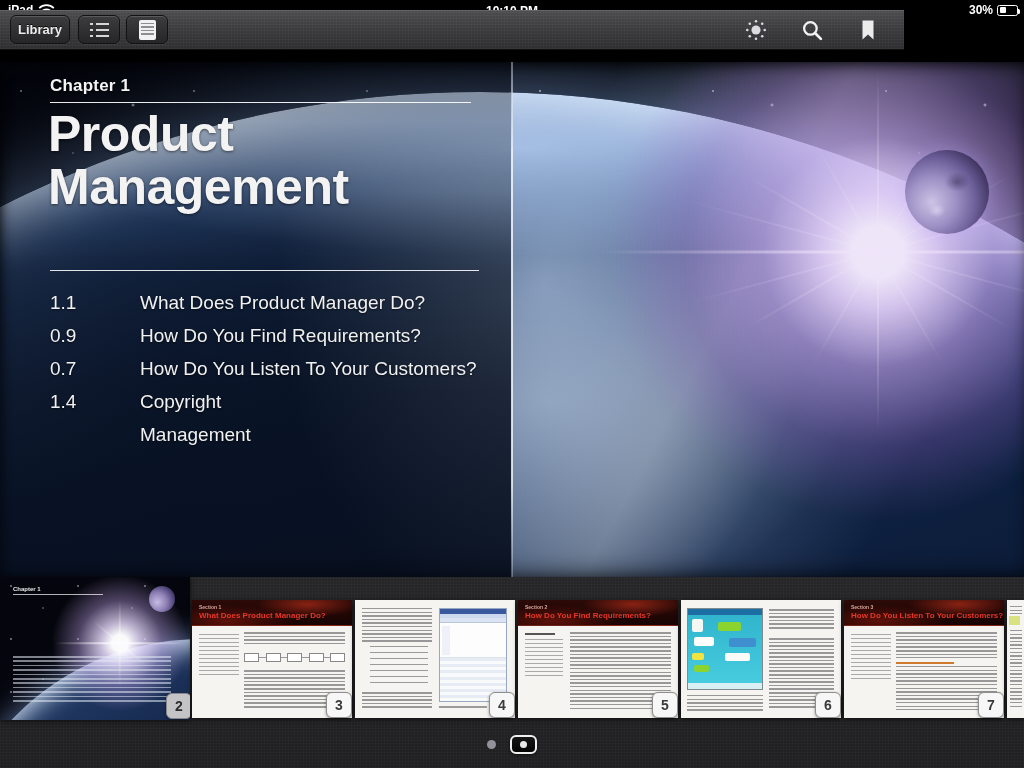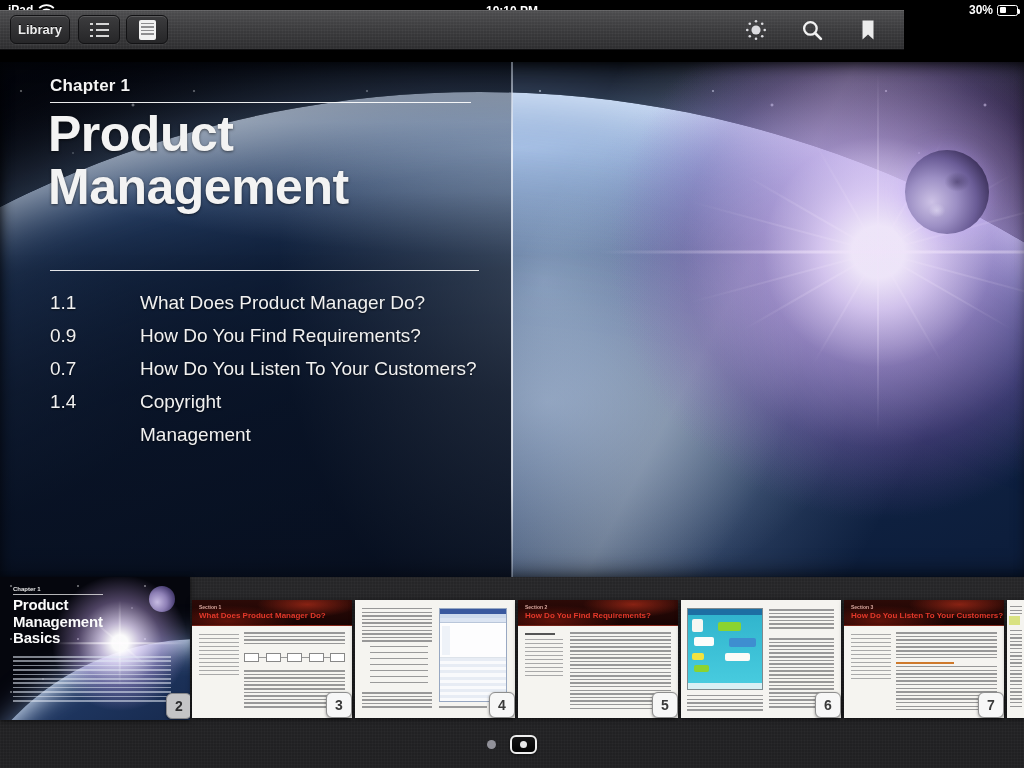--- a/index.html
+++ b/index.html
@@ -334,21 +334,20 @@
     <div class="thumb thumb-cur">
       <div class="mini-stars"></div>
       <div class="mini-earth"></div>
       <div class="mini-flare">
         <div class="mini-ray mr1"></div>
         <div class="mini-ray mr2"></div>
         <div class="mini-ray mr3"></div>
       </div>
       <div class="mini-planet"></div>
       <div class="mini-kicker">Chapter 1</div>
-      <div class="mini-title">Product Management Basics</div>
       <div class="mini-para"></div>
       <div class="badge badge-cur">2</div>
     </div>
 
     <div class="thumb thumb-sm t3">
       <div class="t-banner">
         <div class="t-sec">Section 1</div>
         <div class="t-sec-title">What Does Product Manager Do?</div>
       </div>
       <div class="tl" style="left:7px; top:34px; width:40px; height:42px;"></div>

